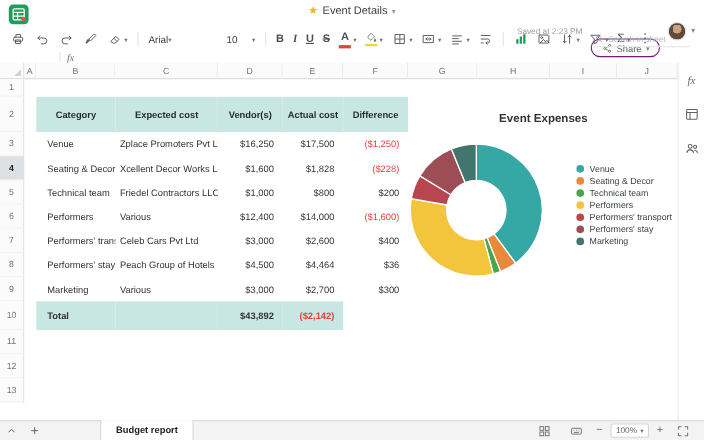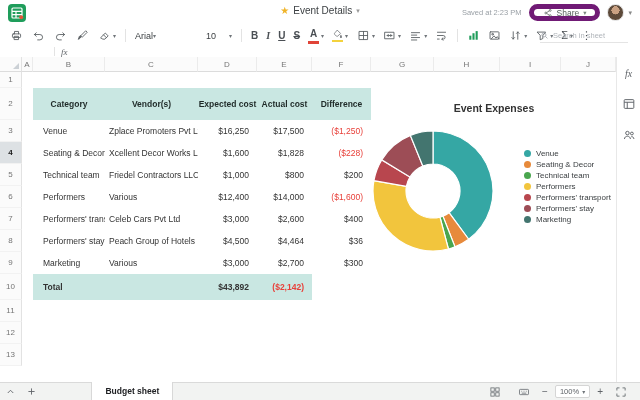--- a/index.html
+++ b/index.html
@@ -10,21 +10,21 @@
   
   .titlebar { position:absolute; top:0; left:0; right:0; height:26px; background:#fff; }
   .logo { position:absolute; left:8px; top:4px; width:18px; height:18px; background:#1f9d5b; border-radius:4px; }
   .logo svg { position:absolute; inset:0; width:18px; height:18px; }
   .menus { position:absolute; left:35px; top:11px; display:flex; gap:13px; font-size:9.5px; color:#3c4043; }
   .doc-title { position:absolute; left:50%; top:5px; transform:translateX(-50%); display:flex; align-items:center; gap:4px; font-size:10px; color:#3c4043; white-space:nowrap; }
   .star { color:#f0b429; font-size:10px; line-height:10px; }
   .tcaret { color:#999; font-size:7px; }
   .tb-right { position:absolute; right:8px; top:4px; display:flex; align-items:center; gap:7px; }
   .saved { font-size:7.5px; color:#9aa0a6; }
-  .share { display:flex; align-items:center; gap:4px; height:17px; padding:0 9px; border:5px solid #701a75; border-radius:9px; background:#fff; font-size:8.5px; color:#55605a; font-family:inherit; cursor:pointer; }
+  .share { display:flex; align-items:center; gap:4px; height:17px; padding:0 9px; border:1px solid #701a75; border-radius:9px; background:#fff; font-size:8.5px; color:#55605a; font-family:inherit; cursor:pointer;margin-top:31px; }
   .share svg { width:10px; height:10px; }
   .scaret { font-size:6.5px; color:#7a857d; }
   .avatar { width:17px; height:17px; border-radius:50%; background:radial-gradient(circle at 50% 36%, #c9a183 0 33%, #5d4a3a 34% 100%); border:1px solid #e0e0e0; }
   .acaret { font-size:7px; color:#888; margin-left:-3px; }
 
   
   .toolbar { position:absolute; top:25px; left:0; right:0; height:21px; display:flex; align-items:center; padding-left:10px; gap:9px; }
   .tb-icon { display:flex; align-items:center; gap:2px; height:16px; cursor:pointer; }
   .tb-icon svg { width:13px; height:13px; }
   .tl { font-size:10px; color:#4a4f54; font-weight:bold; line-height:13px; }
@@ -314,22 +314,22 @@
         <div class="rowhead" style="height: 22px;">8</div>
         <div class="rowhead" style="height: 22px;">9</div>
         <div class="rowhead" style="height: 26px;">10</div>
         <div class="rowhead" style="height: 22px;">11</div>
         <div class="rowhead" style="height: 22px;">12</div>
         <div class="rowhead" style="height: 22px;">13</div>
       </div>
     <div class="content">
       <div class="sheet-table">
           <div class="tc th" style="background: rgb(201, 231, 226);">Category</div>
+          <div class="tc th" style="background: rgb(201, 231, 226);">Expected cost</div>
           <div class="tc th" style="background: rgb(201, 231, 226);">Vendor(s)</div>
-          <div class="tc th" style="background: rgb(201, 231, 226);">Expected cost</div>
           <div class="tc th" style="background: rgb(201, 231, 226);">Actual cost</div>
           <div class="tc th" style="background: rgb(201, 231, 226);">Difference</div>
           <div class="tc left">Venue</div>
           <div class="tc vend">Zplace Promoters Pvt Ltd</div>
           <div class="tc num">$16,250</div>
           <div class="tc num">$17,500</div>
           <div class="tc num" style="color: rgb(232, 64, 58);">($1,250)</div>
           <div class="tc left">Seating &amp; Decor</div>
           <div class="tc vend">Xcellent Decor Works LLC</div>
           <div class="tc num">$1,600</div>
@@ -436,21 +436,21 @@
           <path d="M4 10.2 8 6.2l4 4"></path>
         </svg>
     </span>
     <span class="sb-btn">
       <svg viewBox="0 0 16 16" fill="none" stroke="#5f6368" stroke-width="1.3">
           <path d="M8 3.5v9M3.5 8h9"></path>
         </svg>
     </span>
     <div class="tabs">
         <div class="tab">Task</div>
-        <div class="tab active">Budget sheet</div>
+        <div class="tab active">Budget report</div>
         <div class="tab">Schedule</div>
       </div>
     <div class="sb-right">
       <span class="sb-btn">
         <svg viewBox="0 0 16 16" fill="none" stroke="#6a6f73" stroke-width="1.1">
             <rect x="2.5" y="2.5" width="4.5" height="4.5"></rect>
             <rect x="9" y="2.5" width="4.5" height="4.5"></rect>
             <rect x="2.5" y="9" width="4.5" height="4.5"></rect>
             <rect x="9" y="9" width="4.5" height="4.5"></rect>
           </svg>

